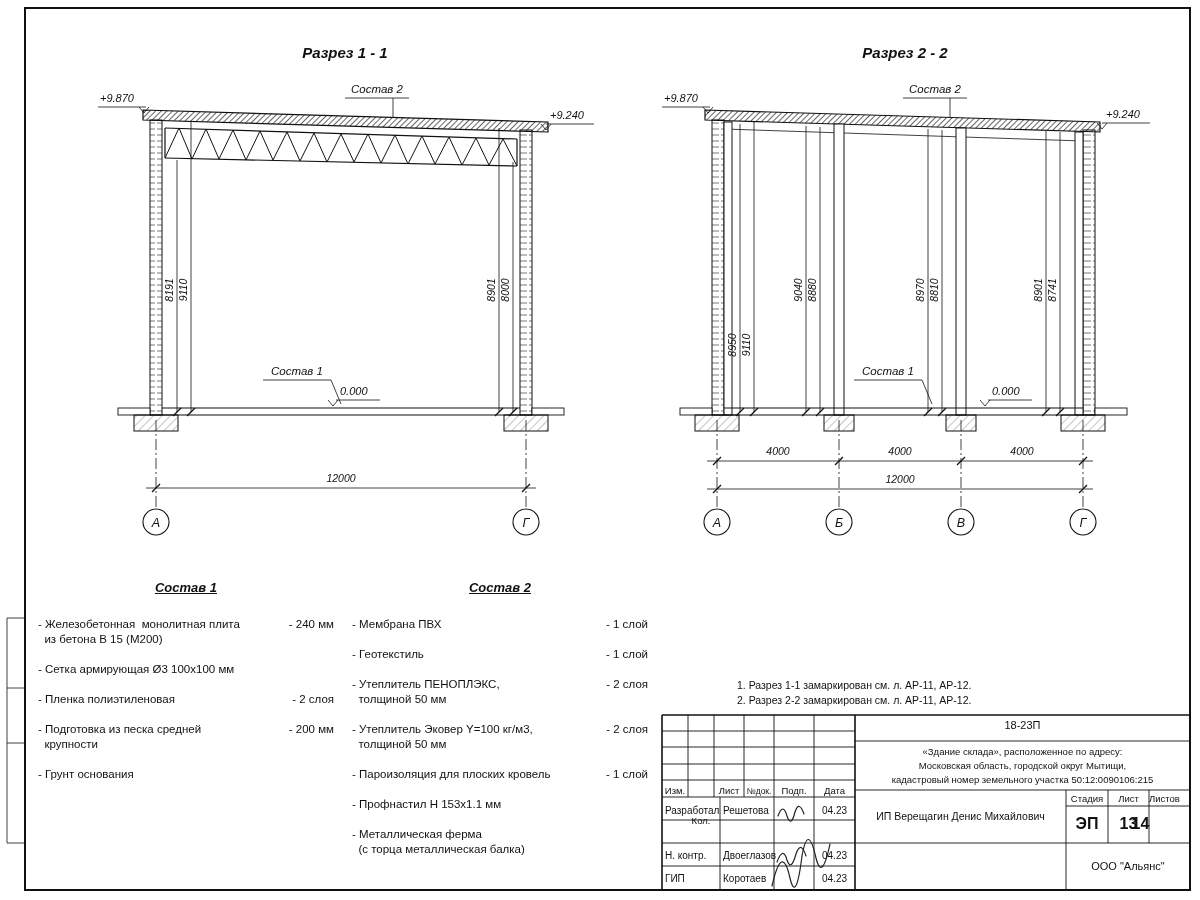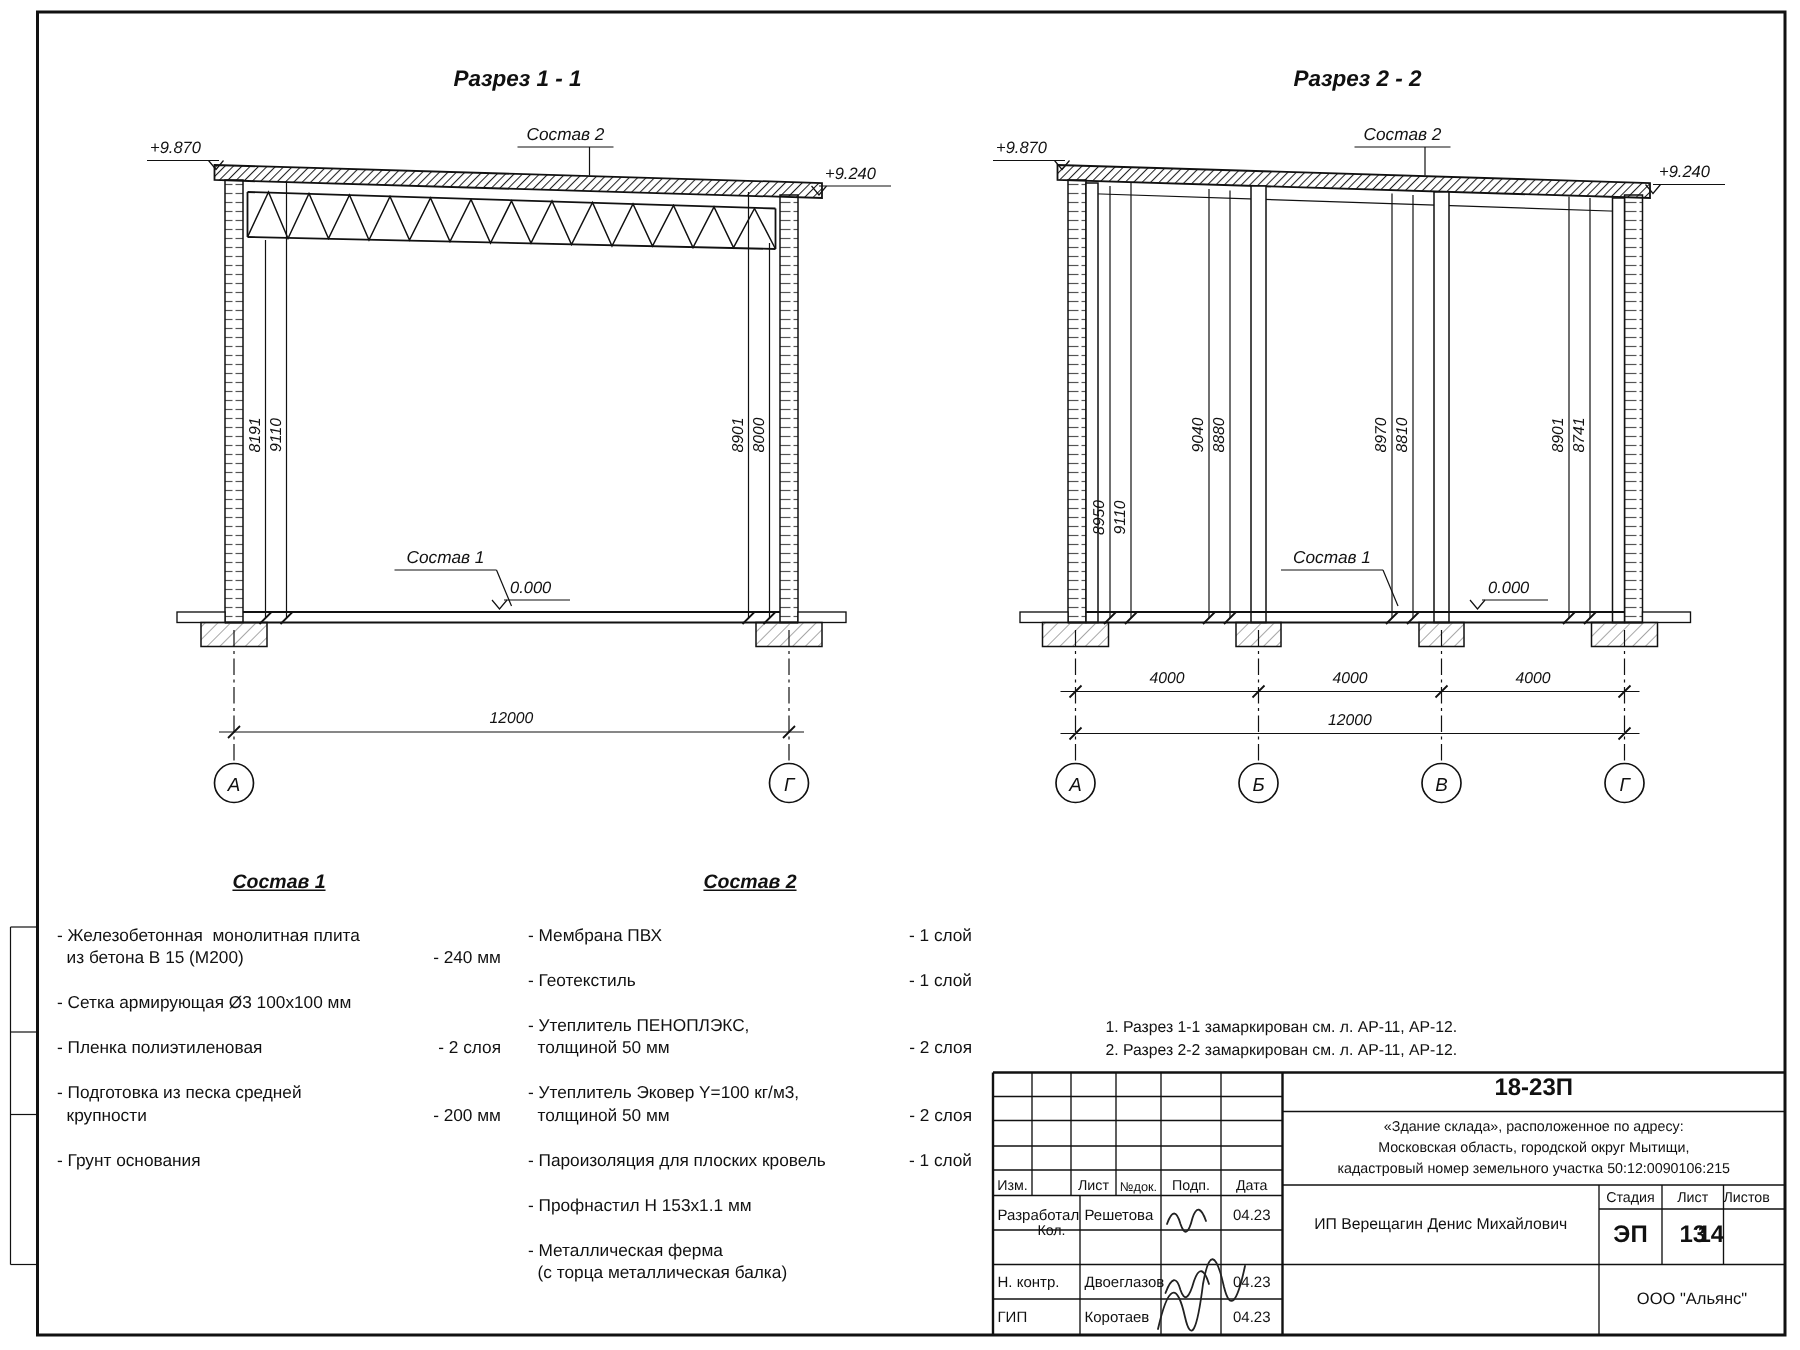--- a/index.html
+++ b/index.html
@@ -23,27 +23,27 @@
   .grid{stroke:#111;stroke-width:0.9}
   .grid2{stroke:#111;stroke-width:1.6}
   .frame{fill:none;stroke:#111;stroke-width:2}
   .dim{font-size:10.5px;font-style:italic}
   .lbl{font-size:11.5px;font-style:italic}
   .elev{font-size:11px;font-style:italic}
   .ax{font-size:12.5px;font-style:italic}
   .stitle{position:absolute;font-style:italic;font-weight:700;font-size:15px;text-align:center;}
   .mat{position:absolute}
   .mat-h{font-style:italic;font-weight:700;font-size:13px;text-align:center;text-decoration:underline;margin-bottom:22px}
-  .mat-item{display:flex;justify-content:space-between;align-items:flex-end;margin-bottom:15px;font-size:11.5px;line-height:15px}
+  .mat-item{display:flex;justify-content:space-between;align-items:flex-start;margin-bottom:15px;font-size:11.5px;line-height:15px}
   .mat-t{white-space:pre-wrap}
   .mat-v{white-space:nowrap;padding-left:6px}
   .notes{position:absolute;font-size:10.5px;line-height:15px}
   .tbt{position:absolute;font-size:10.5px;line-height:13px}
   .sm{font-size:10px}.xs{font-size:9.5px}.xxs{font-size:8.5px}
-  .c{text-align:center}.pre{white-space:pre-line}.big{font-size:16px;font-weight:700}
+  .c{text-align:center}.pre{white-space:pre-line}.big{font-size:11px;font-weight:400}
   .val{font-size:16px;font-weight:700}
 </style>
 </head>
 <body>
 
 <div class="sheet">
 
 <svg width="1200" height="900" viewBox="0 0 1200 900">
   <defs>
     <pattern id="hatchRoof" width="4" height="4" patternUnits="userSpaceOnUse" patternTransform="rotate(45)">

